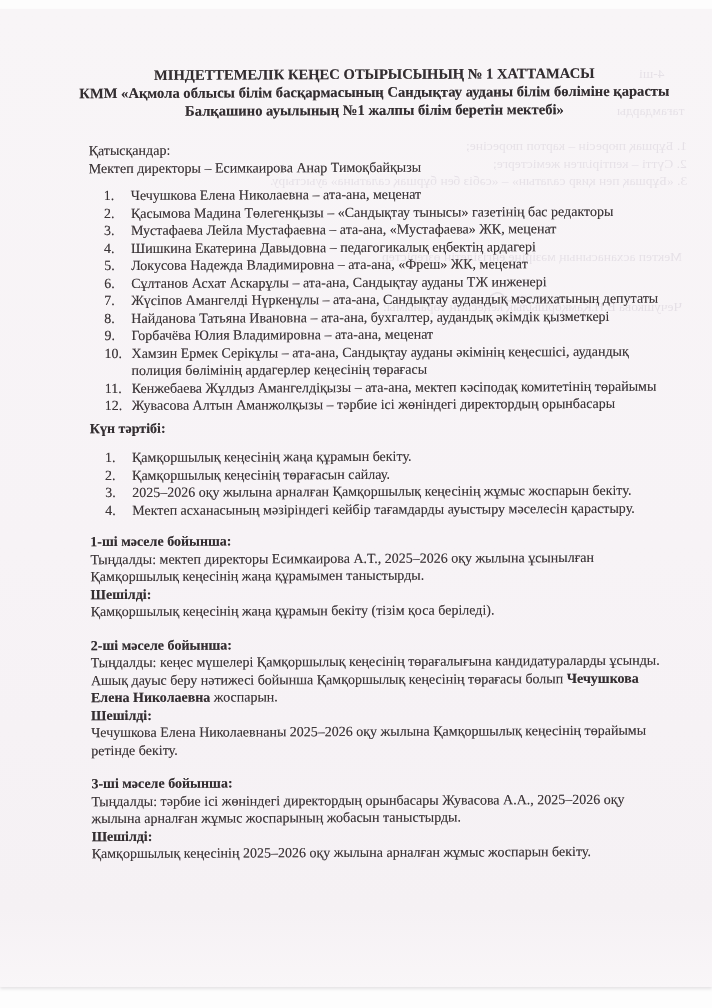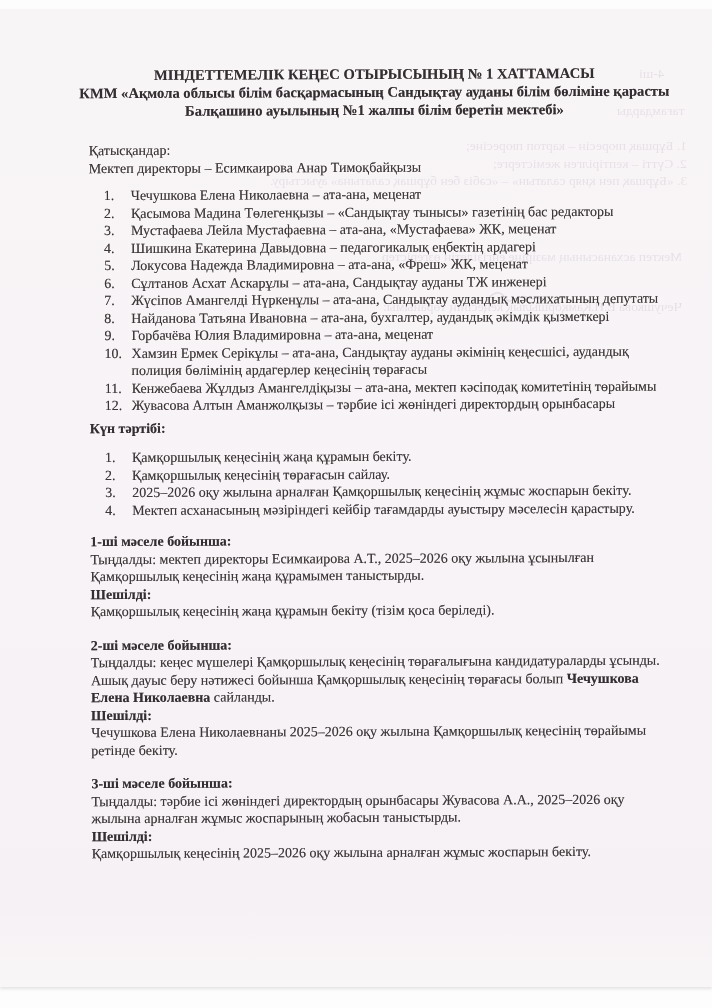--- a/index.html
+++ b/index.html
@@ -148,21 +148,21 @@
       <div class="section first">
         <p class="section-heading">1-ші мәселе бойынша:</p>
         <p>Тыңдалды: мектеп директоры Есимкаирова А.Т., 2025–2026 оқу жылына ұсынылған Қамқоршылық кеңесінің жаңа құрамымен таныстырды.</p>
         <p class="decided-label">Шешілді:</p>
         <p>Қамқоршылық кеңесінің жаңа құрамын бекіту (тізім қоса беріледі).</p>
       </div>
 
       <div class="section">
         <p class="section-heading">2-ші мәселе бойынша:</p>
         <p>Тыңдалды: кеңес мүшелері Қамқоршылық кеңесінің төрағалығына кандидатураларды ұсынды.</p>
-        <p><span>Ашық дауыс беру нәтижесі бойынша Қамқоршылық кеңесінің төрағасы болып </span><span class="bold-name">Чечушкова Елена Николаевна</span><span> сайланды.</span></p>
+        <p><span>Ашық дауыс беру нәтижесі бойынша Қамқоршылық кеңесінің төрағасы болып </span><span class="bold-name">Чечушкова Елена Николаевна</span><span> жоспарын.</span></p>
         <p class="decided-label">Шешілді:</p>
         <p>Чечушкова Елена Николаевнаны 2025–2026 оқу жылына Қамқоршылық кеңесінің төрайымы ретінде бекіту.</p>
       </div>
 
       <div class="section">
         <p class="section-heading">3-ші мәселе бойынша:</p>
         <p>Тыңдалды: тәрбие ісі жөніндегі директордың орынбасары Жувасова А.А., 2025–2026 оқу жылына арналған жұмыс жоспарының жобасын таныстырды.</p>
         <p class="decided-label">Шешілді:</p>
         <p>Қамқоршылық кеңесінің 2025–2026 оқу жылына арналған жұмыс жоспарын бекіту.</p>
       </div>

